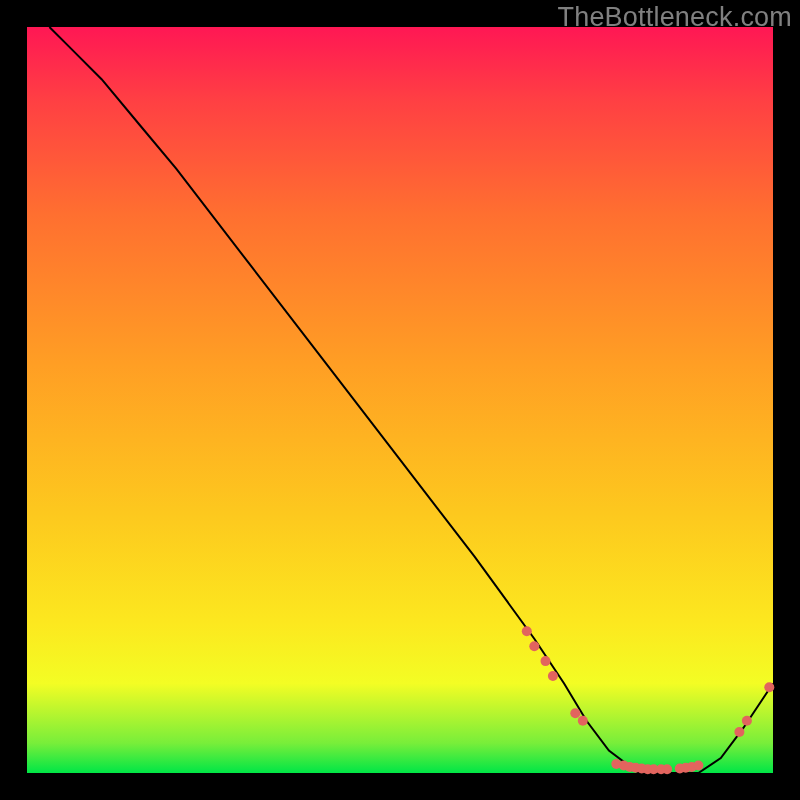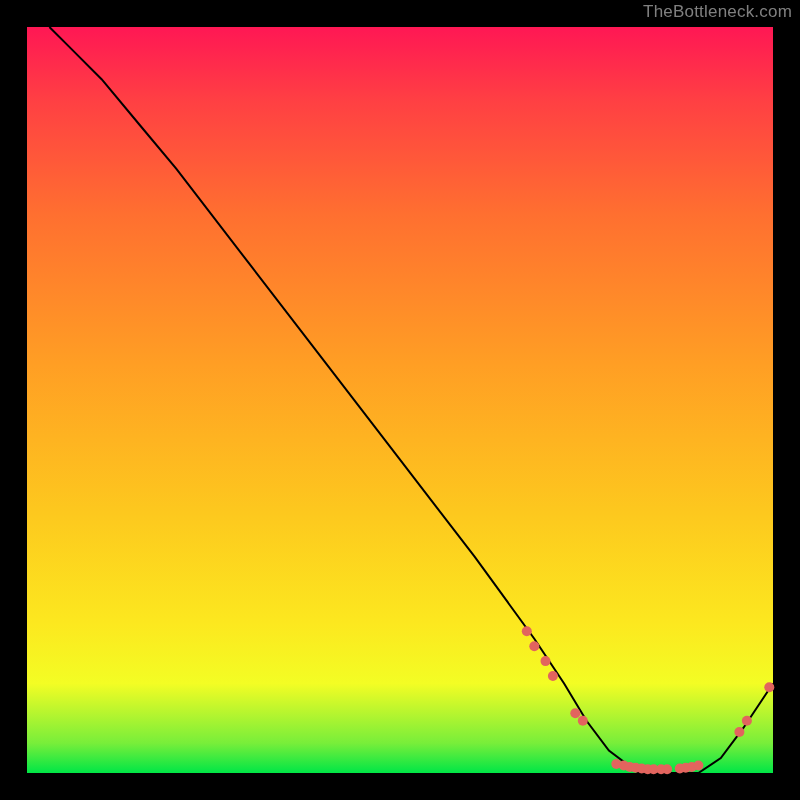--- a/index.html
+++ b/index.html
@@ -22,21 +22,21 @@
     top: 0;
     width: 800px;
     height: 800px;
     display: block;
   }
   .watermark {
     position: absolute;
     top: 2px;
     right: 8px;
     font-family: Arial, Helvetica, sans-serif;
-    font-size: 17px;
+    font-size: 27px;
     color: #808080;
     letter-spacing: 0.2px;
     user-select: none;
   }
 </style>
 </head>
 <body>
 
 <div class="stage">
 

